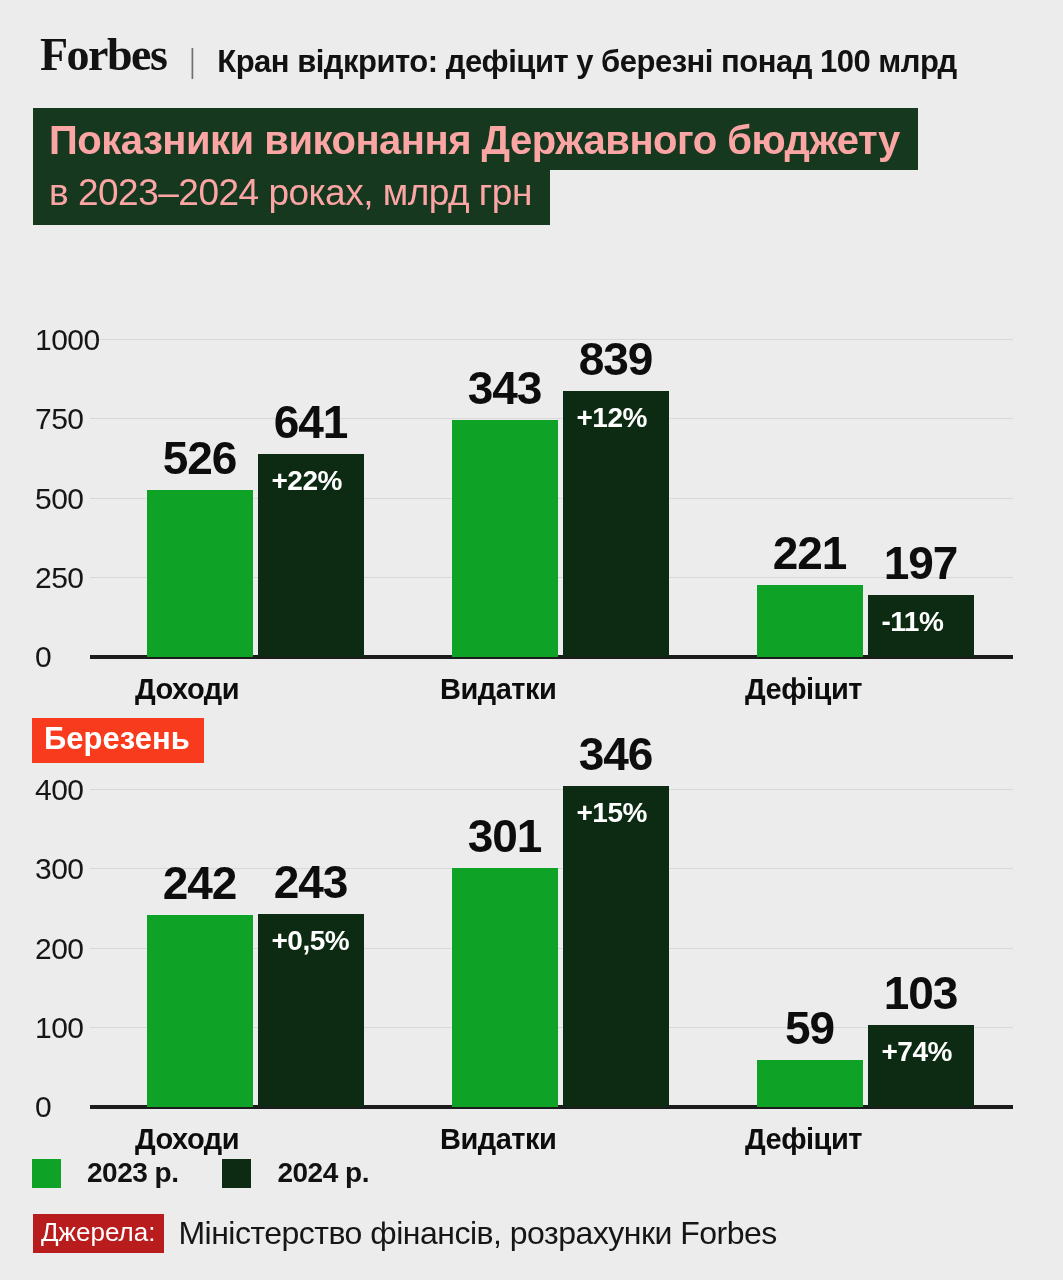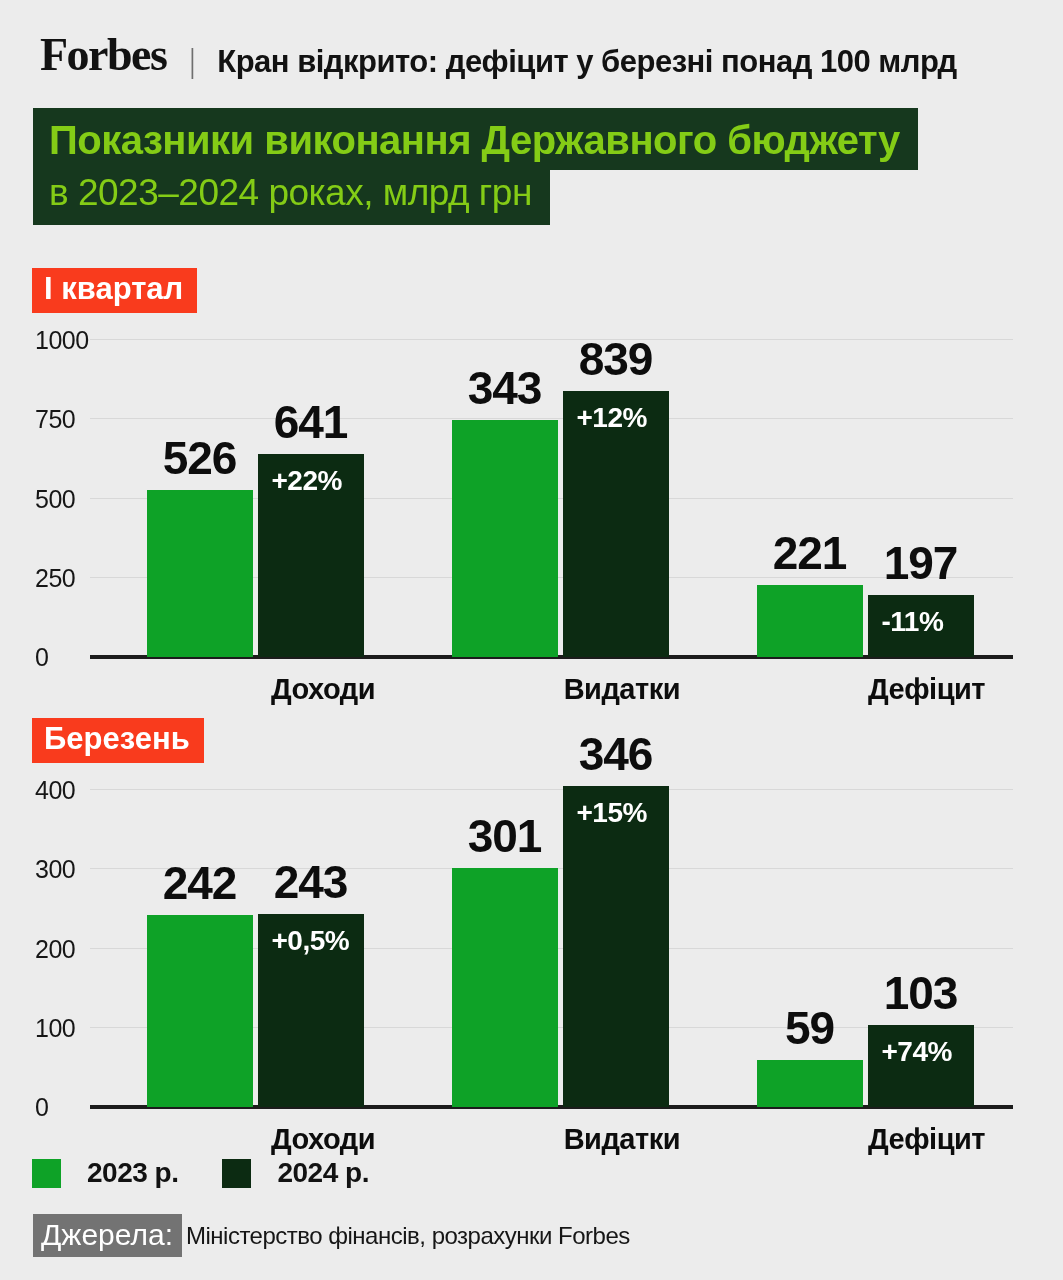--- a/index.html
+++ b/index.html
@@ -42,21 +42,21 @@
     font-weight: 700;
     letter-spacing: -0.5px;
   }
 
   
   .title-block { position: absolute; left: 33px; top: 108px; }
   .title-line {
     display: block;
     width: fit-content;
     background: var(--title-bg, #16381E);
-    color: #84cc16;
+    color: #fca5a5;
     line-height: 1;
   }
   .title-line.l1 { font-size: 40px; font-weight: 700; padding: 12px 18px 10px 16px; letter-spacing: -0.5px; }
   .title-line.l2 { font-size: 37px; font-weight: 400; padding: 4px 18px 14px 16px; letter-spacing: -0.5px; }
 
   
   .chart { position: absolute; left: 0; width: 1063px; height: 430px; }
   .chart-0 { top: 268px; }
   .chart-1 { top: 718px; }
   .tag {
@@ -78,21 +78,21 @@
     position: absolute; left: 0; right: 0;
     height: 1px; background: var(--grid, #D8D8D8);
   }
   .baseline {
     position: absolute; left: 0; right: 0; bottom: -2px;
     height: 4px; background: var(--axis, #1C1C1C);
   }
   .ytick {
     position: absolute;
     left: -55px; width: 60px;
-    font-size: 25px;
+    font-size: 30px;
     letter-spacing: -0.5px;
     color: #161616;
     transform: translateY(50%);
     line-height: 1;
     text-align: left;
   }
   .bar { position: absolute; bottom: 0; }
   .bar.s0 { background: var(--green23, #0EA227); }
   .bar.s1 { background: var(--green24, #0C2B12); }
   .value-label {
@@ -113,21 +113,21 @@
     color: #ffffff;
     font-size: 28px;
     font-weight: 700;
     letter-spacing: -0.5px;
     line-height: 1;
     white-space: nowrap;
   }
   .category-label {
     position: absolute;
     width: 240px;
-    text-align: right;
+    text-align: left;
     font-size: 29px;
     font-weight: 700;
     letter-spacing: -0.5px;
     color: #0d0d0d;
   }
 
   
   .legend {
     position: absolute;
     left: 32px; top: 1157px;
@@ -140,52 +140,51 @@
   .legend-label { font-size: 28px; font-weight: 700; letter-spacing: -0.5px; }
 
   
   .source {
     position: absolute;
     left: 33px; top: 1214px;
     display: flex;
     align-items: center;
   }
   .source-tag {
-    background: #737373;
+    background: #b91c1c;
     color: #ffffff;
-    font-size: 30px;
+    font-size: 26px;
     padding: 4px 9px 6px 8px;
     line-height: 1.1;
   }
   .source-text {
-    font-size: 24px;
+    font-size: 32px;
     font-weight: 400;
     color: #161616;
-    margin-left: 4px;
+    margin-left: 14px;
     letter-spacing: -0.5px;
   }
 </style>
 </head>
 <body>
 
 <div class="page" style="--bg: #ECECEC; --green23: #0EA227; --green24: #0C2B12; --title-bg: #16381E; --tag-red: #F93B1D; --grid: #D8D8D8; --axis: #1C1C1C; --ink: #121212;">
 
   <header class="header">
     <span class="logo">Forbes</span>
     <span class="hdr-sep">|</span>
     <h1 class="headline">Кран відкрито: дефіцит у березні понад 100 млрд</h1>
   </header>
 
   <div class="title-block">
     <span class="title-line l1">Показники виконання Державного бюджету</span>
     <span class="title-line l2">в 2023–2024 роках, млрд грн</span>
   </div>
 
   <section class="chart chart-0" id="chart-0">
-      <div class="tag">І квартал</div>
       <div class="plot">
         <div class="baseline"></div>
         <div class="ytick" style="bottom: 0px;">0</div>
         <div class="gridline" style="bottom: 79.25px;"></div>
         <div class="ytick" style="bottom: 79.25px;">250</div>
         <div class="gridline" style="bottom: 158.5px;"></div>
         <div class="ytick" style="bottom: 158.5px; margin-top: 48px;">500</div>
         <div class="gridline" style="bottom: 237.75px;"></div>
         <div class="ytick" style="bottom: 237.75px;">750</div>
         <div class="gridline" style="bottom: 317px;"></div>

